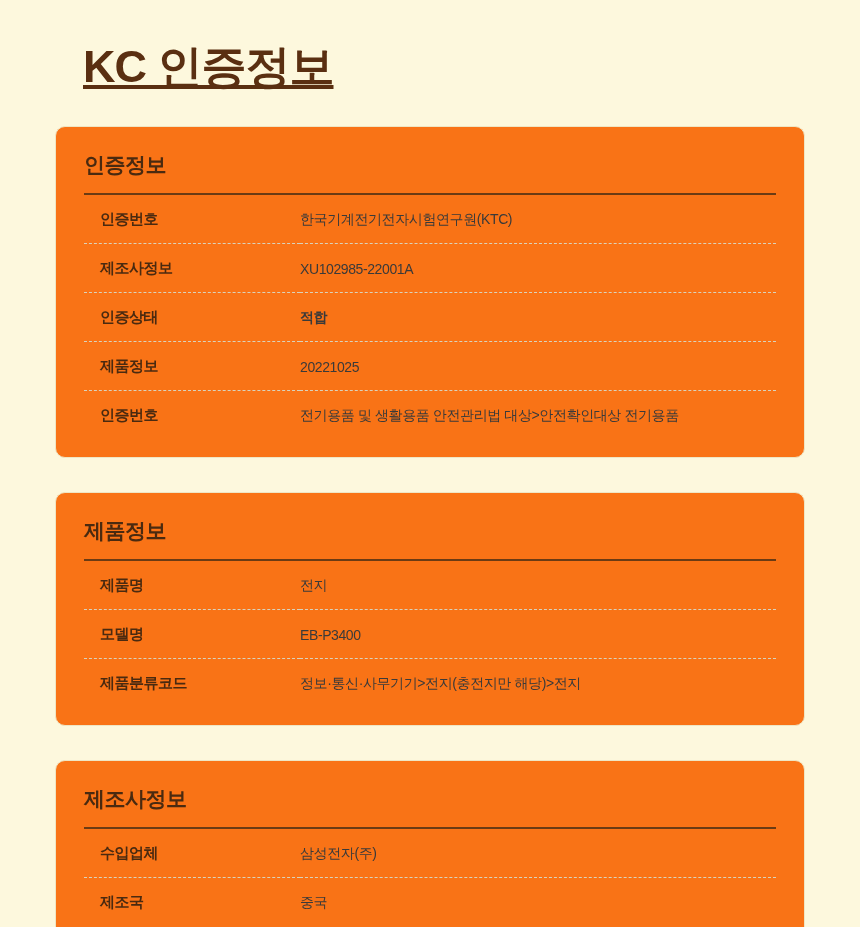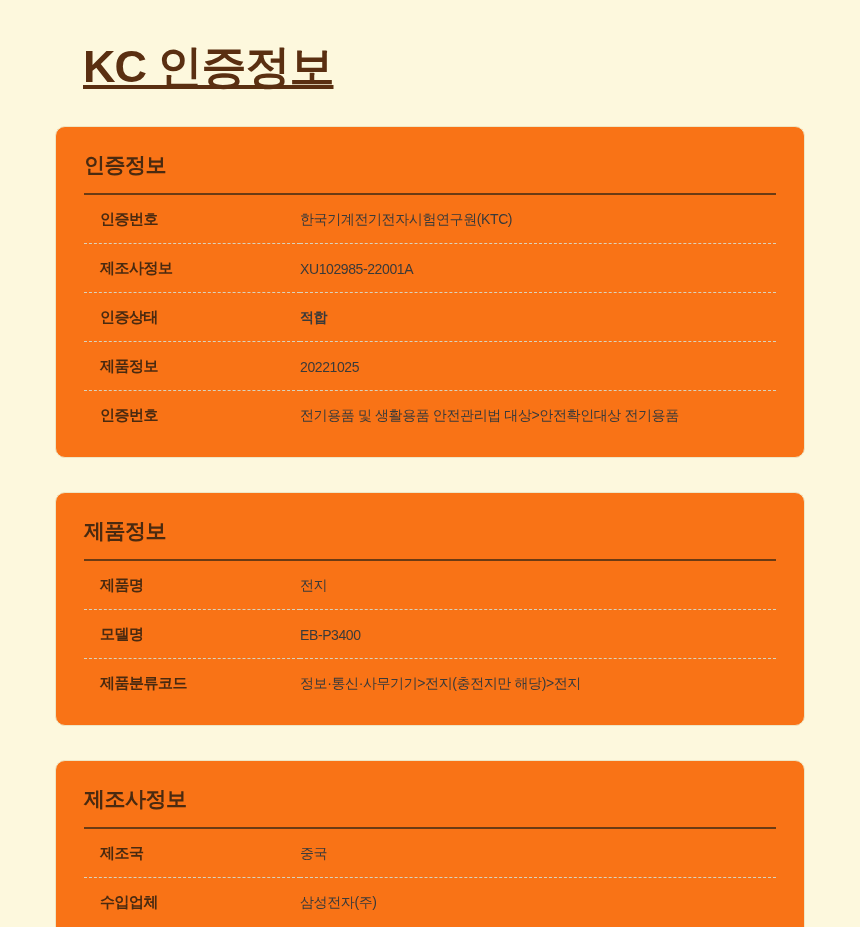--- a/index.html
+++ b/index.html
@@ -148,25 +148,25 @@
             </tr>
           </tbody>
         </table>
       </div>
       <div class="card">
         <div class="card-title">제조사정보</div>
         <hr class="card-title-rule">
         <table class="info-table">
           <tbody>
             <tr>
+              <th>수입업체</th>
+              <td>삼성전자(주)</td>
+            </tr>
+            <tr>
               <th>제조국</th>
               <td>중국</td>
-            </tr>
-            <tr>
-              <th>수입업체</th>
-              <td>삼성전자(주)</td>
             </tr>
           </tbody>
         </table>
       </div>
     </div>
 
 </div>
 
 </body></html>

